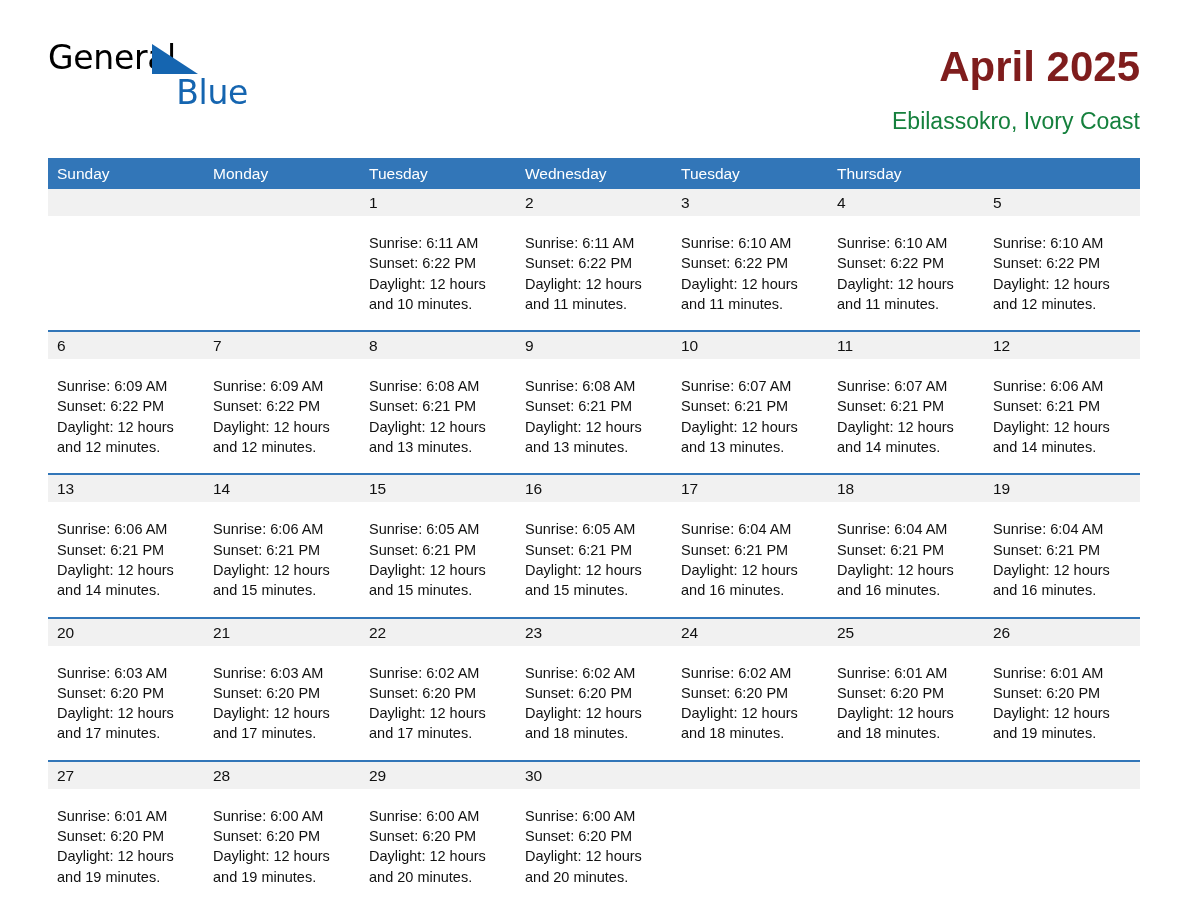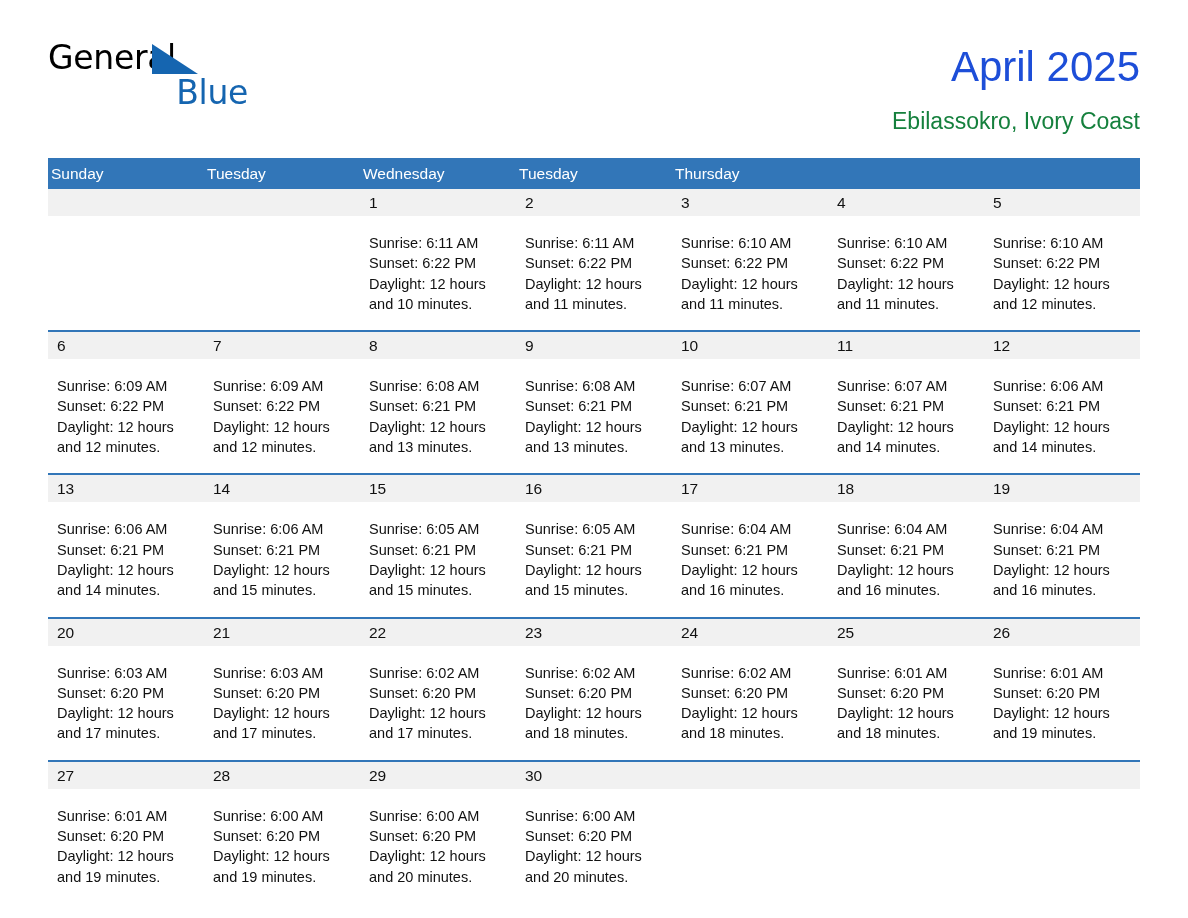--- a/index.html
+++ b/index.html
@@ -67,22 +67,22 @@
     border-top: 30px solid transparent;
   }
 
   .title-block {
     text-align: right;
     padding-top: 2px;
   }
   .month-title {
     font-size: 42px;
     line-height: 50px;
-    font-weight: 400;
-    color: #1d4ed8;
+    font-weight: 700;
+    color: #7f1d1d;
     letter-spacing: 0px;
   }
   .location {
     font-size: 23px;
     line-height: 30px;
     font-weight: 400;
     color: #15803d;
     margin-top: 14px;
   }
 
@@ -95,21 +95,21 @@
   .weekday-header {
     display: grid;
     grid-template-columns: repeat(7, 1fr);
     background: #3276b8;
     height: 31px;
   }
   .weekday-cell {
     color: #ffffff;
     font-size: 15.5px;
     line-height: 31px;
-    padding-left: 3px;
+    padding-left: 9px;
     white-space: nowrap;
   }
 
   .week-row {
     border-top: 2px solid #3276b8;
   }
   .week-row:first-of-type {
     border-top: none;
   }
 
@@ -158,20 +158,21 @@
     <div class="title-block">
       <div class="month-title">April 2025</div>
       <div class="location">Ebilassokro, Ivory Coast</div>
     </div>
 
   </div>
 
   <div class="calendar">
     <div class="weekday-header" id="weekday-header">
         <div class="weekday-cell">Sunday</div>
+        <div class="weekday-cell">Monday</div>
         <div class="weekday-cell">Tuesday</div>
         <div class="weekday-cell">Wednesday</div>
         <div class="weekday-cell">Tuesday</div>
         <div class="weekday-cell">Thursday</div>
       </div>
     <div id="calendar-body">
         <div class="week-row">
           <div class="daynum-strip">
             <div class="daynum"></div>
             <div class="daynum"></div>

